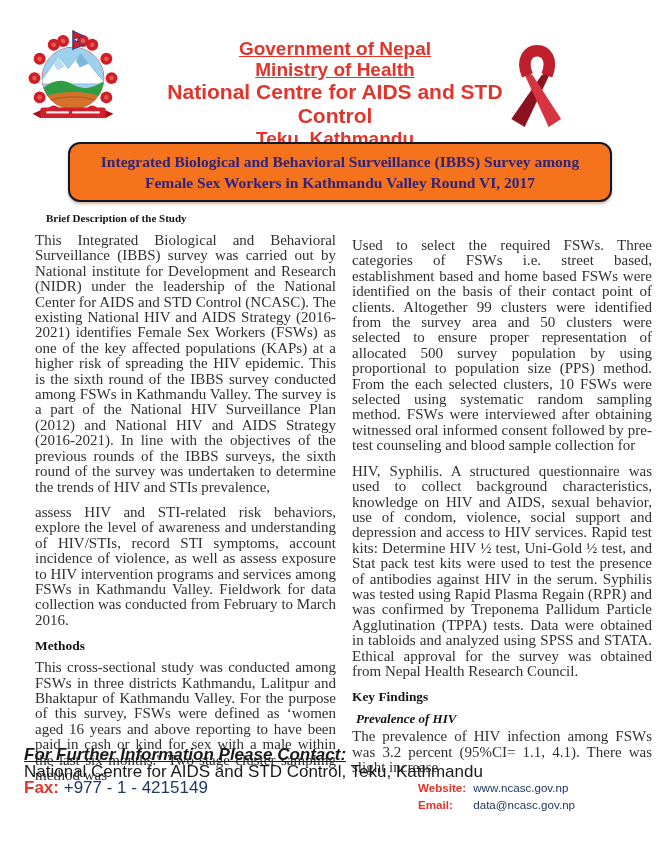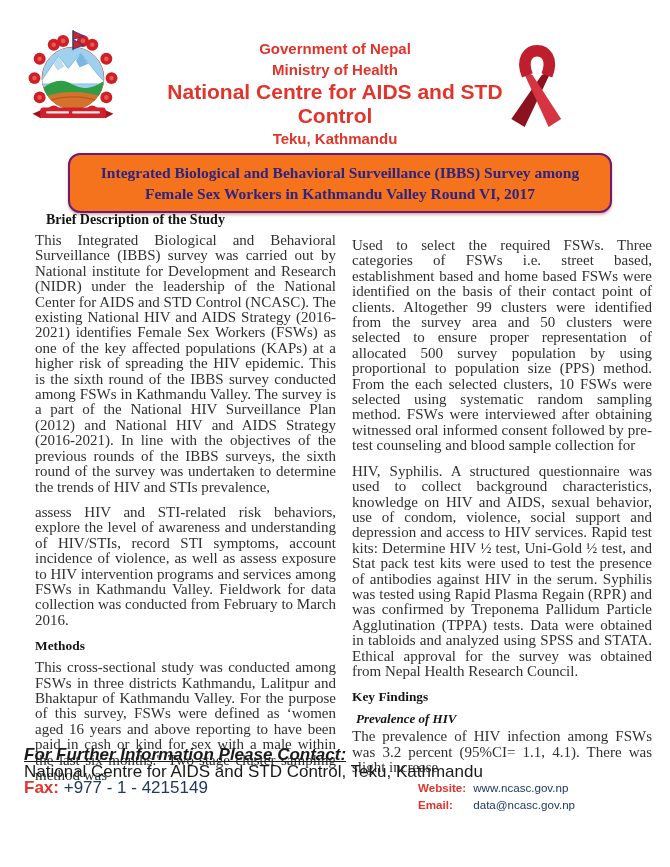--- a/index.html
+++ b/index.html
@@ -8,39 +8,39 @@
     outline:1px solid #e3e3e3; overflow:hidden;
     font-family:"Liberation Serif", serif; color:#2f2f2f;
   }
 
   
   .emblem { position:absolute; left:20px; top:28px; width:106px; height:106px; }
   .header-text {
     position:absolute; left:150px; top:38px; width:370px; text-align:center;
     font-family:"Liberation Sans", sans-serif; color:#e2342b; font-weight:bold;
   }
-  .h-line { font-size:15px; line-height:21px; }
+  .h-line { font-size:19px; line-height:21px;text-decoration:underline; }
   .h-line-main { font-size:21px; line-height:24px; }
   .ribbon-wrap { position:absolute; left:498px; top:30px; width:80px; height:104px; }
 
   
   .banner {
     position:absolute; left:68px; top:142px; width:540px; height:56px;
-    background:#f5731d; border:2px solid #701a75; border-radius:12px;
+    background:#f5731d; border:2px solid #0f172a; border-radius:12px;
     box-shadow:0 2px 3px rgba(120,50,0,.35);
-    display:flex; align-items:center; justify-content:center;margin-top:11px;
+    display:flex; align-items:center; justify-content:center;
   }
   .banner-title {
     font-weight:bold; font-size:15.5px; line-height:21px; text-align:center;
     color:#2e2380; padding:0 26px;
   }
 
   
   .section-heading {
-    position:absolute; left:46px; top:212px; font-size:14px; font-weight:bold;
+    position:absolute; left:46px; top:212px; font-size:11px; font-weight:bold;
     color:#141414;
   }
   .col { position:absolute; top:233px; width:301px; }
   .col-left { left:35px; }
   .col-right { left:352px; width:300px; padding-top:5px; }
   .col p {
     margin:0 0 10px 0; text-align:justify;
     font-size:15px; line-height:15.4px; color:#303030;
   }
   .col-heading { font-size:13.4px; font-weight:bold; color:#141414; margin:4px 0 6px 0; }

